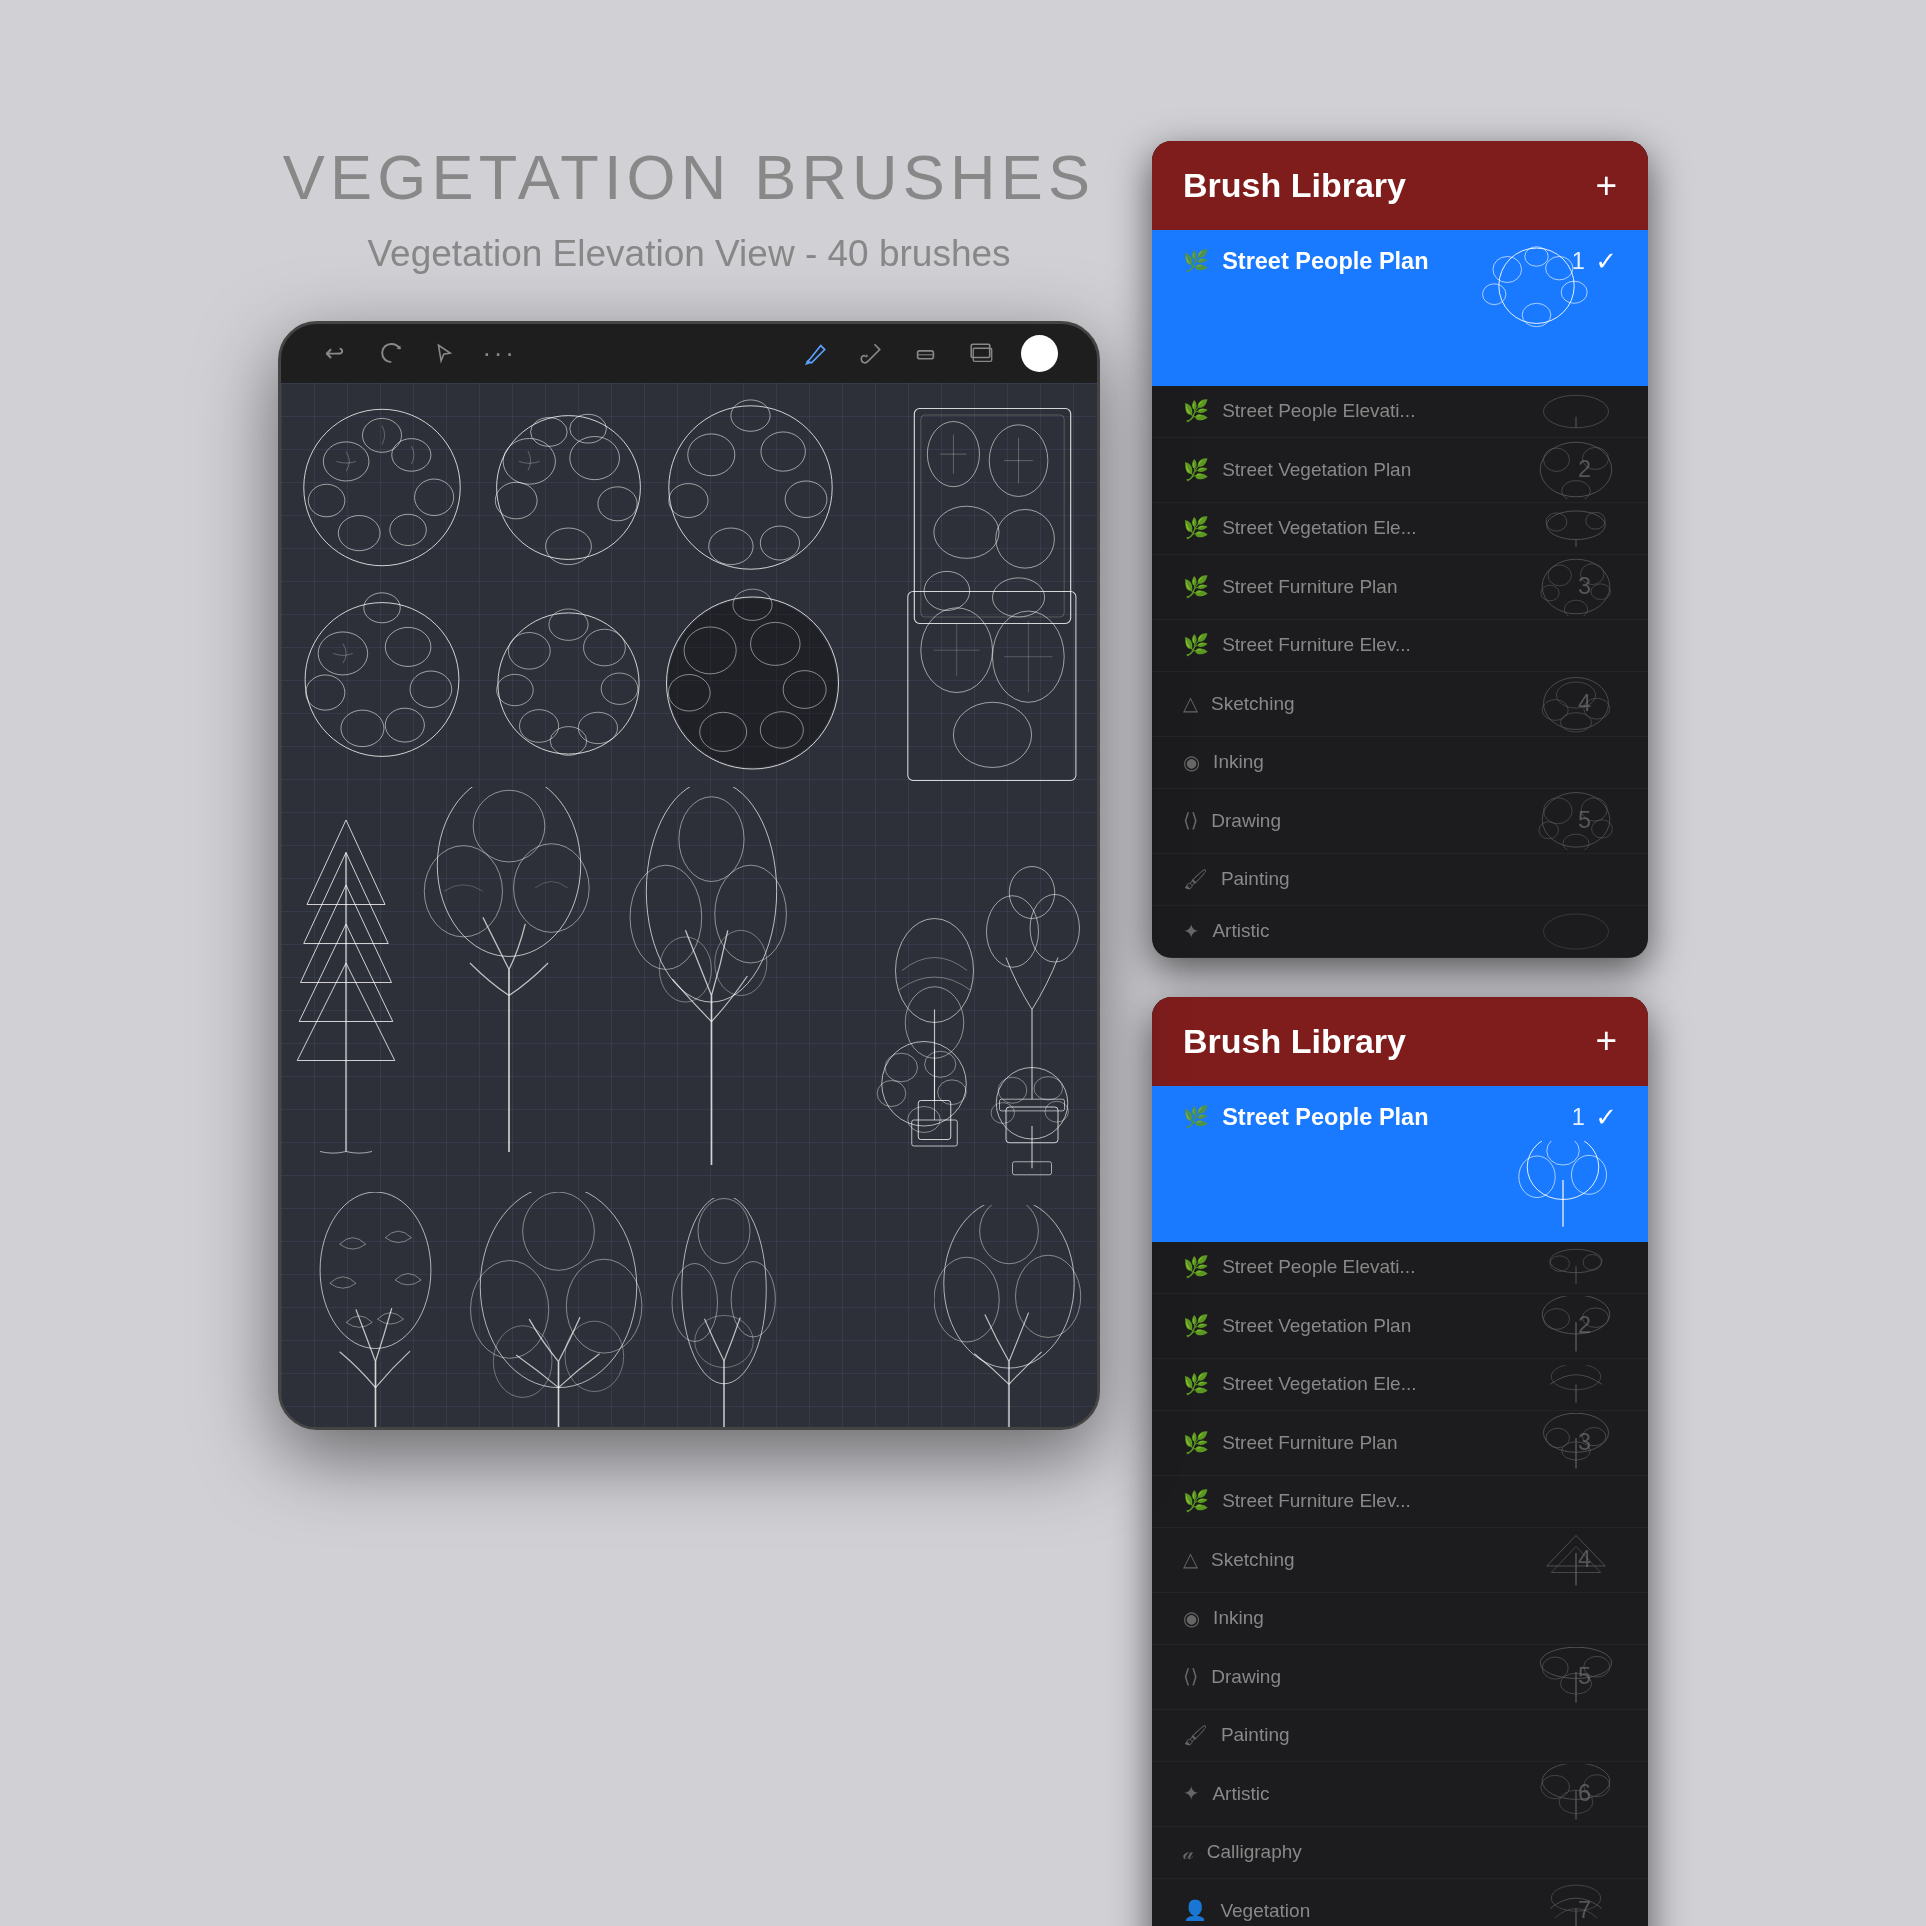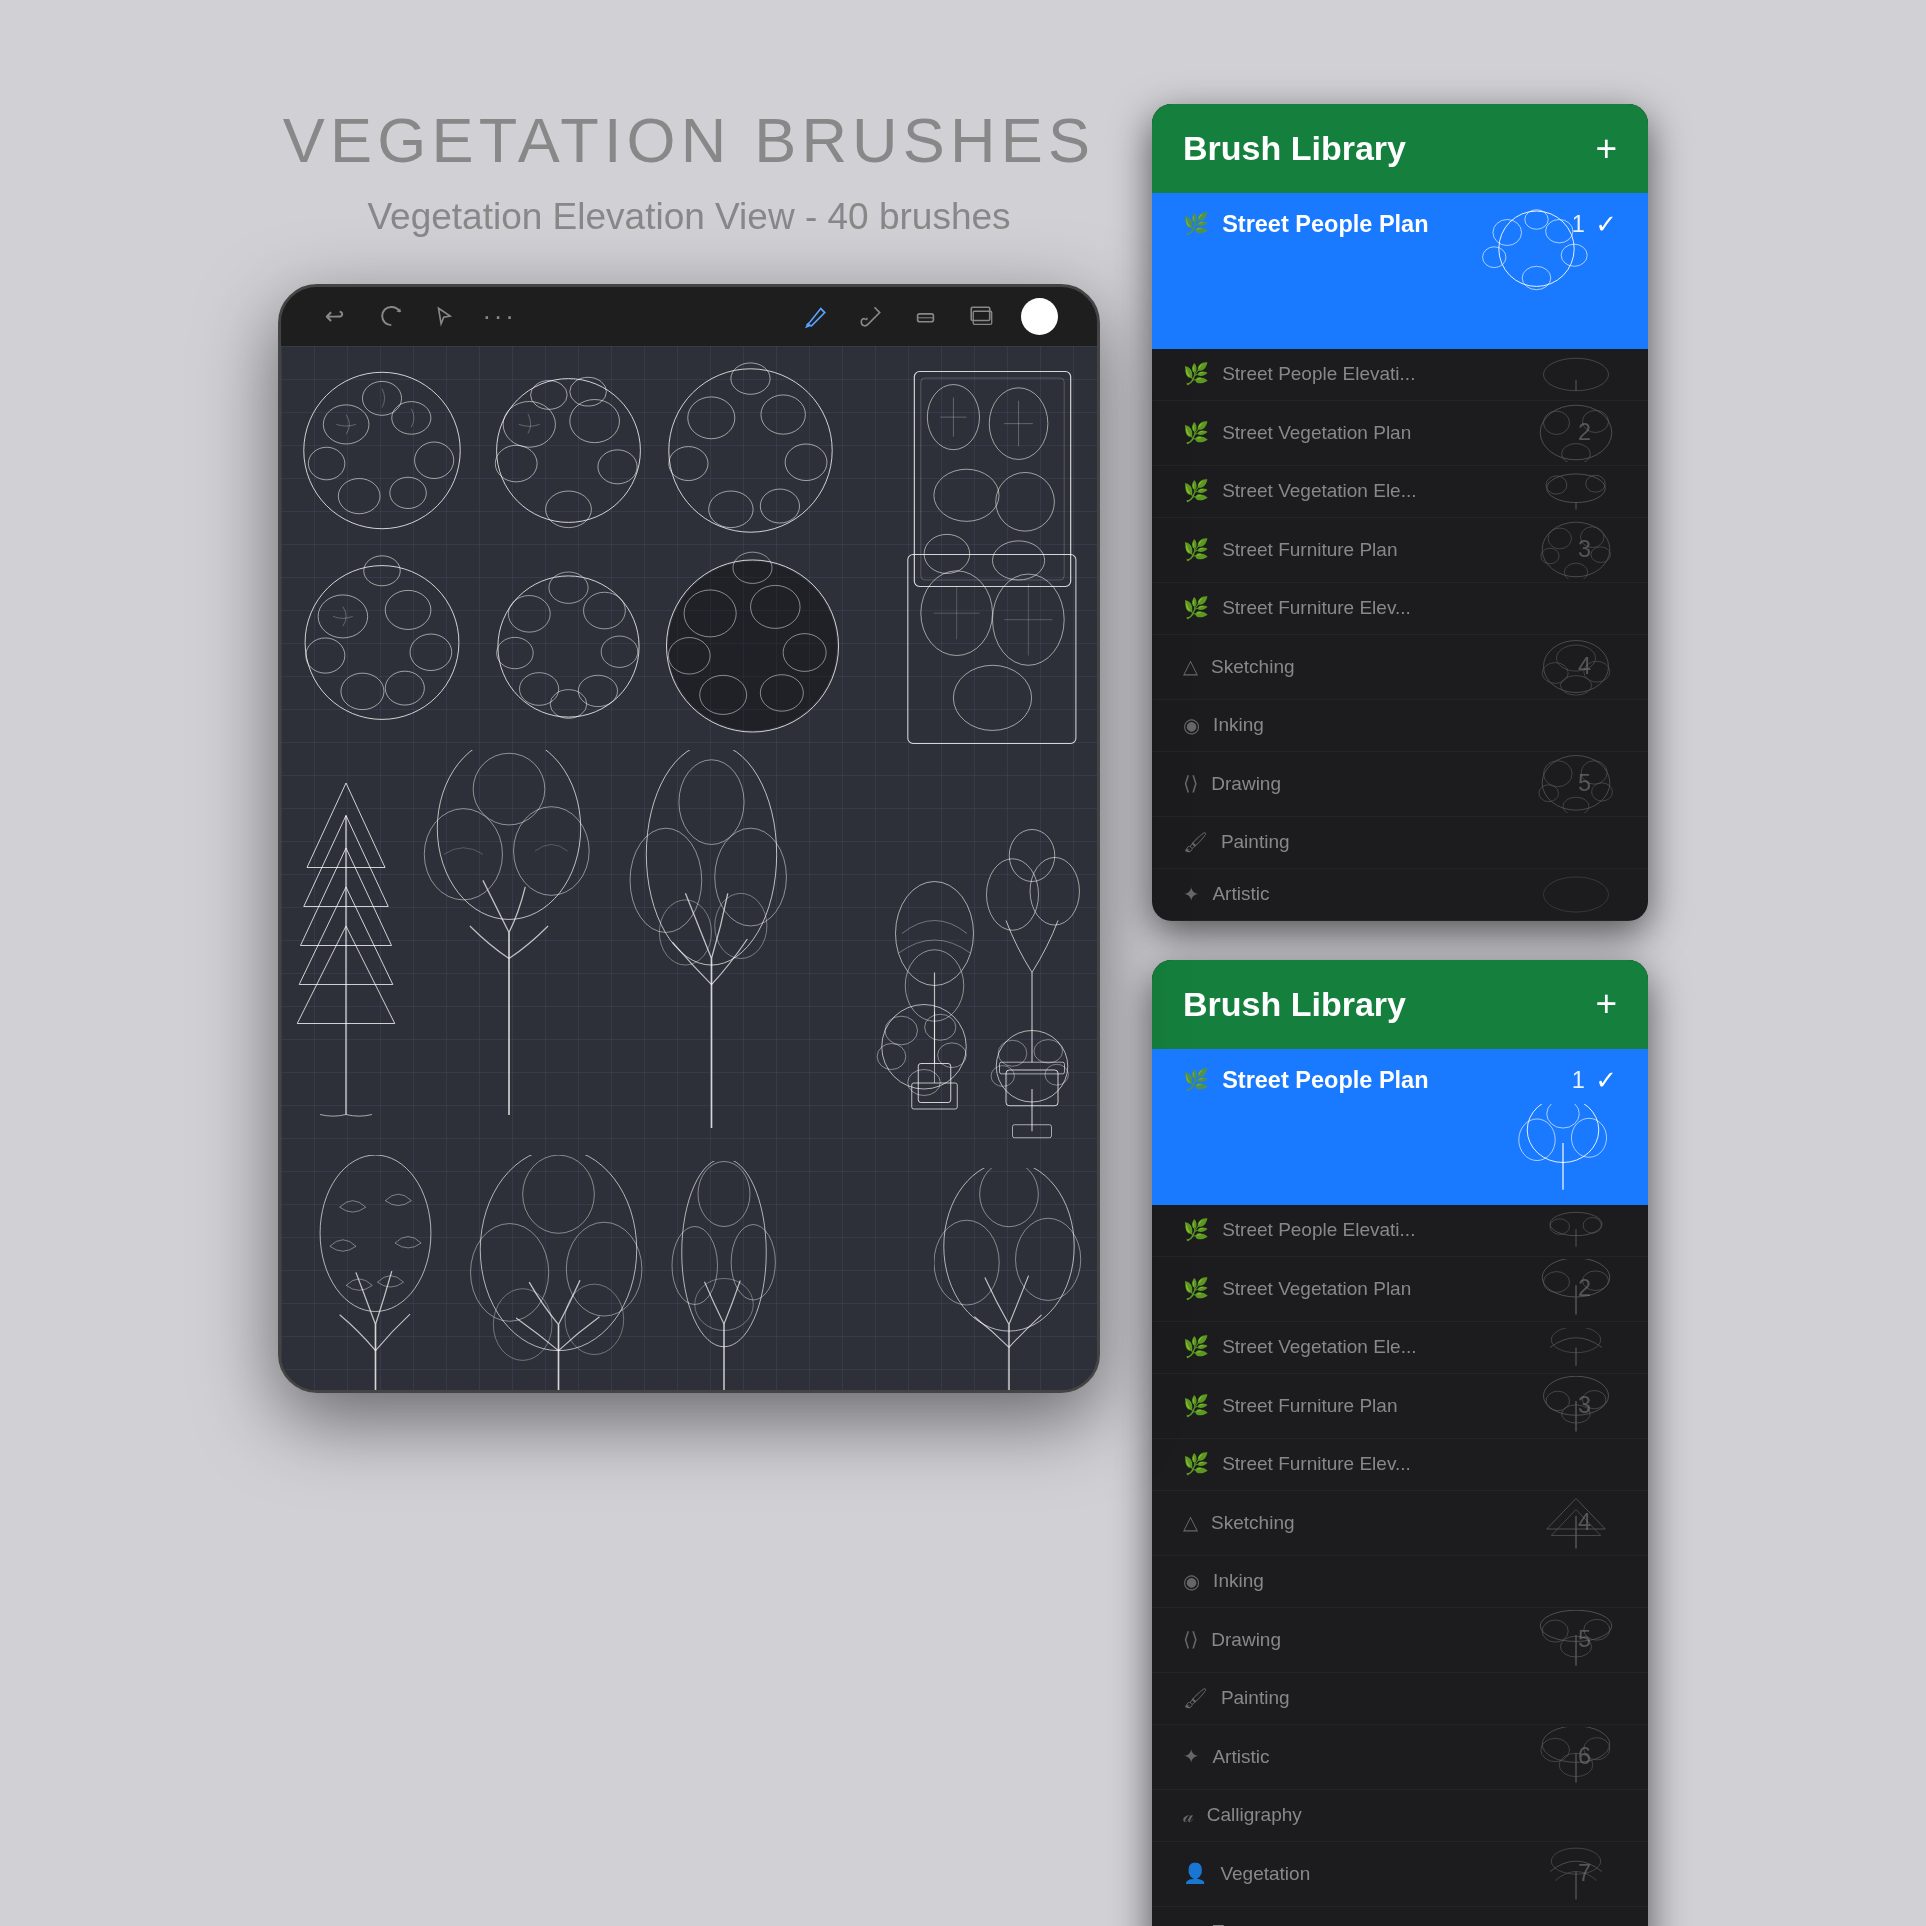--- a/index.html
+++ b/index.html
@@ -14,21 +14,21 @@
       overflow: hidden;
     }
 
     .main-container {
       display: flex;
       flex-direction: row;
       align-items: flex-start;
       justify-content: center;
       width: 100%;
       height: 100%;
-      padding: 65px 52px;
+      padding: 102px 52px;
       gap: 52px;
     }
 
     
     .left-section {
       display: flex;
       flex-direction: column;
       align-items: center;
       flex: 0 0 auto;
       margin-top: 39px;
@@ -153,21 +153,21 @@
       border-radius: 19.6px;
       overflow: hidden;
       box-shadow: 0 13px 39px rgba(0,0,0,0.6);
     }
 
     .brush-library-header {
       display: flex;
       align-items: center;
       justify-content: space-between;
       padding: 23.5px 31px;
-      background: #15803d;
+      background: #7f1d1d;
     }
 
     .brush-library-title {
       font-size: 34px;
       font-weight: 700;
       color: white;
     }
 
     .brush-library-plus {
       font-size: 37px;

